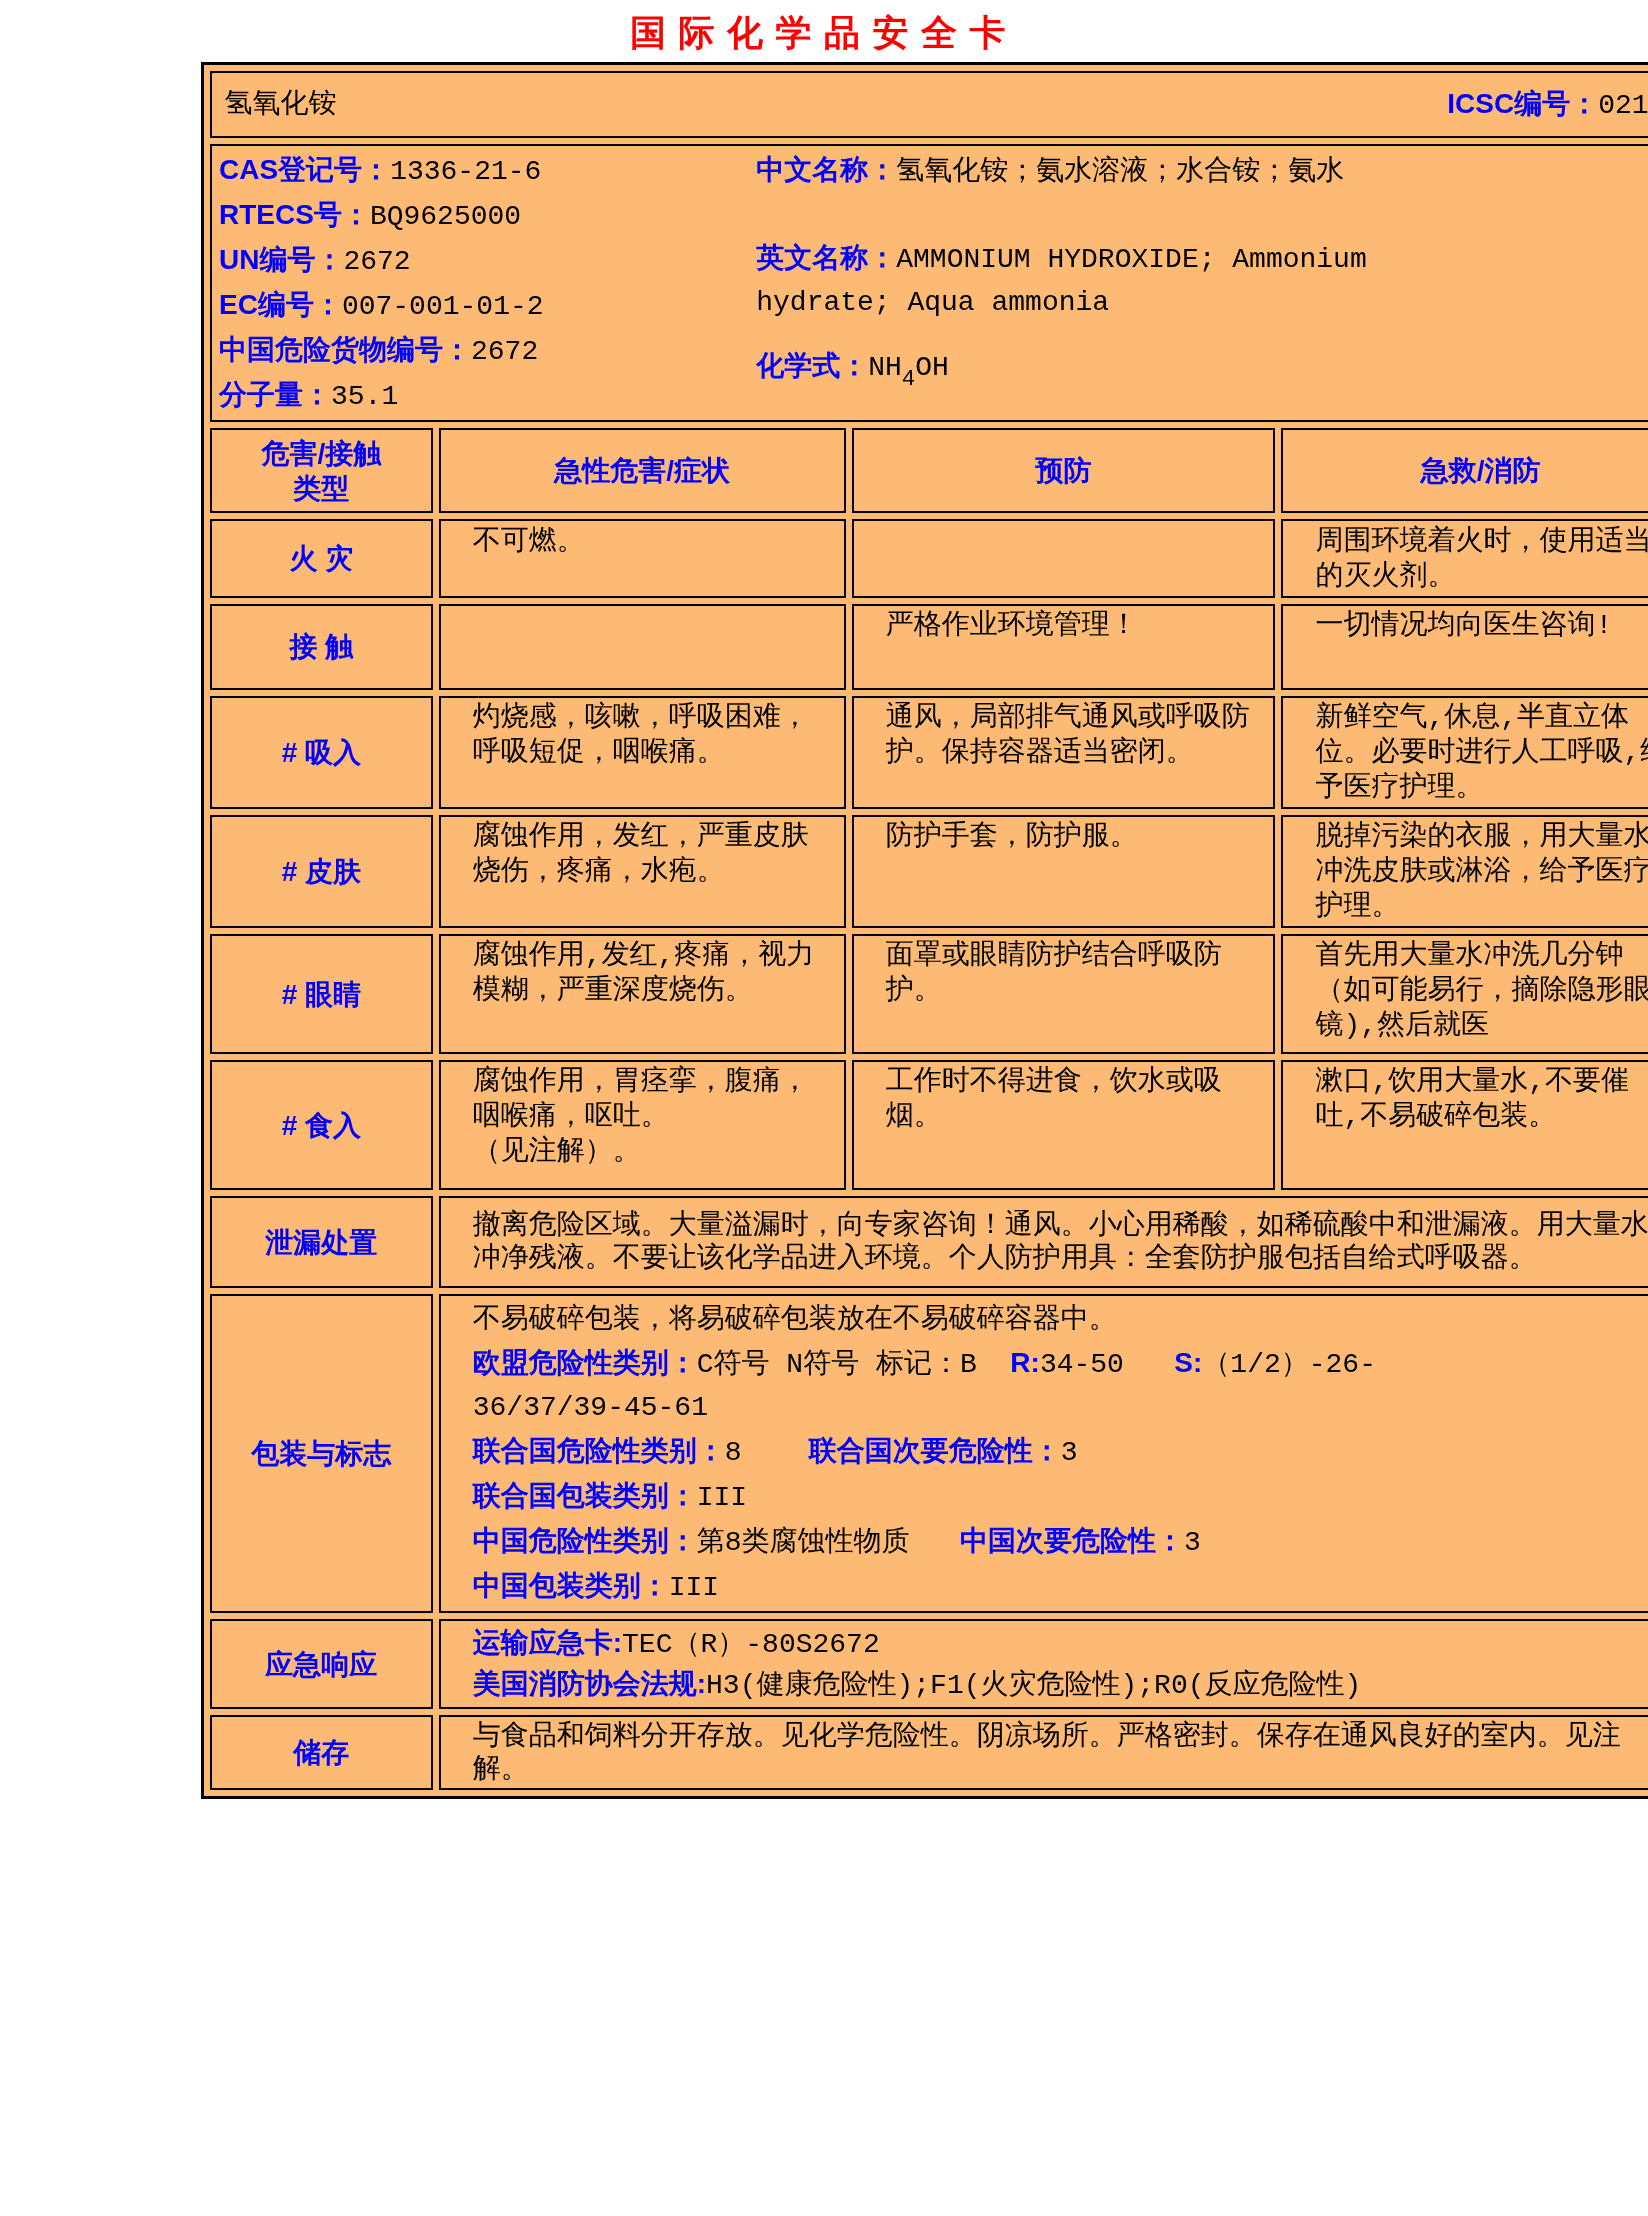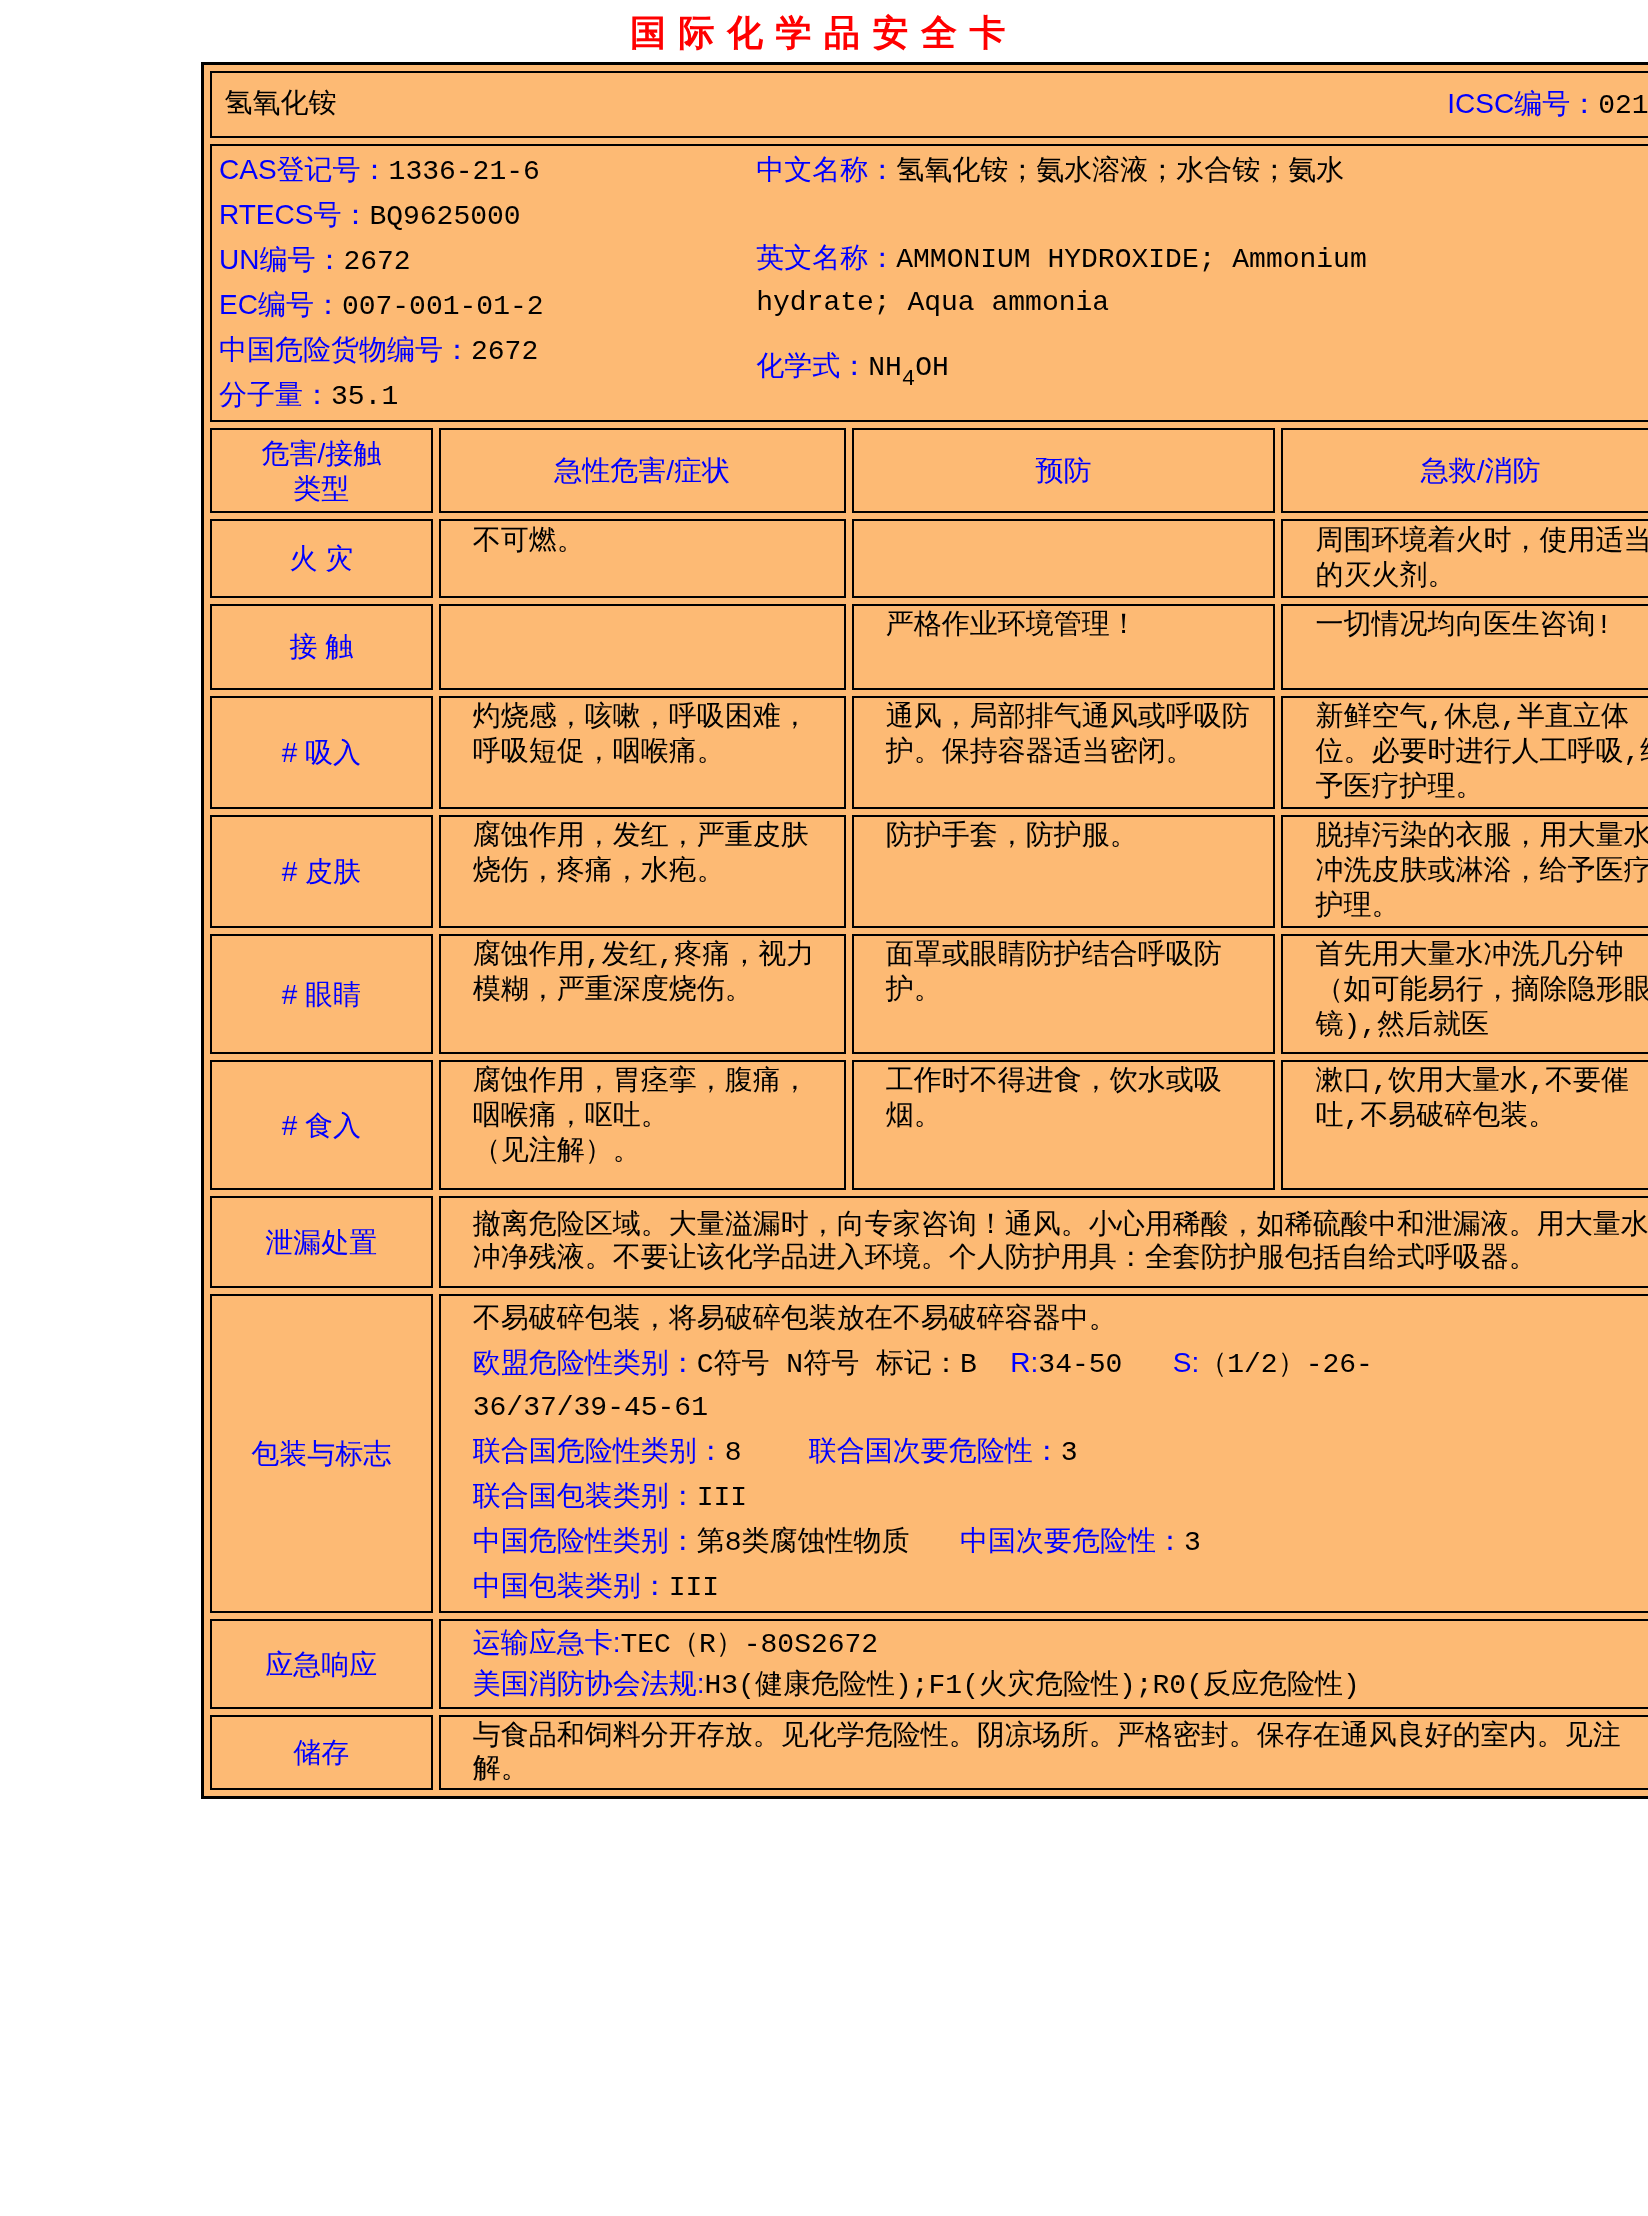--- a/index.html
+++ b/index.html
@@ -38,21 +38,21 @@
     border: 2.1px solid #000000;
     box-sizing: border-box;
     vertical-align: top;
     padding: 2.1px 7px;
     font-size: 28px;
     line-height: 1.25;
     overflow: hidden;
   }
   .lbl {
     font-family: "Liberation Sans", "DejaVu Sans", sans-serif;
-    font-weight: 400;
+    font-weight: 700;
     color: #0000ff;
     white-space: pre-wrap;
   }
   .txt {
     font-family: "Liberation Mono", "DejaVu Sans Mono", monospace;
     font-weight: 400;
     color: #000000;
     white-space: pre-wrap;
   }
   td.hd {

